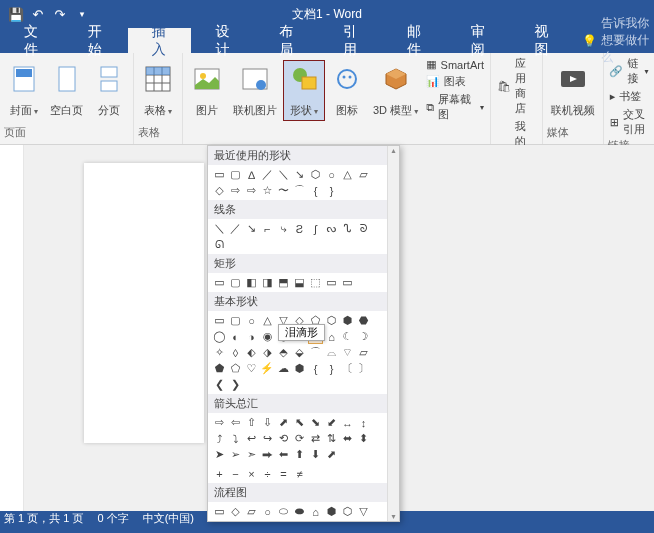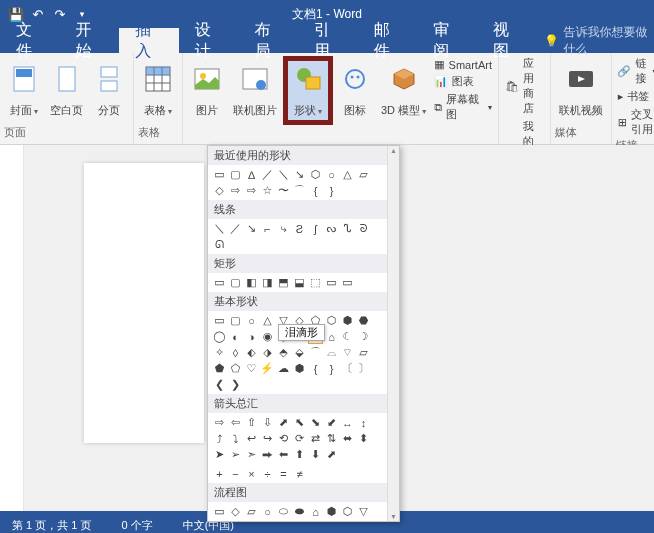--- a/index.html
+++ b/index.html
@@ -2,39 +2,39 @@
 <html><head>
 <meta charset="utf-8">
 <style>
 * { margin:0; padding:0; box-sizing:border-box; font-family:"Microsoft YaHei","Segoe UI",sans-serif; }
 body { background:#fff; width:654px; height:533px; overflow:hidden; font-size:12px; }
 .titlebar { height:28px; background:#2b579a; color:#fff; display:flex; align-items:center; }
 .qat { display:flex; align-items:center; padding-left:8px; gap:6px; }
 .qat-icon { width:16px; height:16px; display:flex; align-items:center; justify-content:center; font-size:13px; }
 .title-text { position:absolute; left:50%; transform:translateX(-50%); font-size:12px; }
 .menubar { height:25px; background:#2b579a; display:flex; align-items:center; color:#fff; }
-.tab { padding:0 16px; height:25px; display:flex; align-items:center; font-size:16px; cursor:pointer; }
+.tab { padding:0 24px; height:25px; display:flex; align-items:center; font-size:14px; cursor:pointer; }
 .tab.active { background:#f3f3f3; color:#2b579a; }
 .tell-me { color:#c8d4e8; font-size:12px; margin-left:8px; display:flex; align-items:center; gap:4px; }
 .ribbon { background:#f3f3f3; height:92px; border-bottom:1px solid #d4d4d4; display:flex; }
 .group { border-right:1px solid #e1e1e1; padding:2px 4px; display:flex; flex-direction:column; }
 .group-body { flex:1; display:flex; align-items:center; gap:2px; }
 .group-label { text-align:left; font-size:11px; color:#666; padding-bottom:2px; }
 .rbtn { display:flex; flex-direction:column; align-items:center; justify-content:center; padding:2px 4px; gap:8px; cursor:pointer; }
 .rbtn .ico { width:32px; height:32px; display:flex; align-items:center; justify-content:center; }
 .rbtn .lbl { font-size:11px; color:#444; white-space:nowrap; position:relative; }
 .rbtn .drop::after { content:"▾"; font-size:8px; margin-left:2px; color:#666; }
-.rbtn.active { background:#c8d8ee; border:5px solid #7f1d1d; }
+.rbtn.active { background:#c8d8ee; border:1px solid #7f1d1d; }
 .small-list { display:flex; flex-direction:column; gap:1px; font-size:11px; color:#444; }
 .small-item { display:flex; align-items:center; gap:4px; padding:1px 2px; cursor:pointer; }
 .stage { position:relative; background:#fff; height:calc(533px - 28px - 25px - 92px - 22px); display:flex; }
 .ruler-v { width:24px; background:#fff; border-right:1px solid #e6e6e6; }
 .doc-area { flex:1; background:#f0f0f0; position:relative; padding-top:18px; padding-left:60px; }
 .page { width:120px; height:280px; background:#fff; box-shadow:0 0 4px rgba(0,0,0,.2); }
-.statusbar { height:22px; background:#2b579a; color:#fff; display:flex; align-items:flex-end; font-size:11px; gap:30px; padding-left:12px; }
+.statusbar { height:22px; background:#2b579a; color:#fff; display:flex; align-items:flex-start; font-size:11px; gap:14px; padding-left:4px; }
 .shapes-panel { position:absolute; left:207px; top:0; width:193px; background:#fff; border:1px solid #c6c6c6; box-shadow:2px 2px 6px rgba(0,0,0,.25); font-size:11px; max-height:420px; display:flex; flex-direction:column; }
 .shapes-scroll { overflow:hidden; flex:1; }
 .cat-header { background:#eeeef2; padding:2px 6px; color:#444; font-size:11px; }
 .shape-grid { display:flex; flex-wrap:wrap; padding:2px 4px; gap:1px; }
 .shape-cell { width:15px; height:15px; display:flex; align-items:center; justify-content:center; color:#444; cursor:pointer; font-size:11px; }
 .shape-cell.sel { border:1px solid #e3a84f; background:#fdeedb; }
 .tooltip { position:absolute; background:#fff; border:1px solid #aaa; padding:0 6px; font-size:11px; box-shadow:1px 1px 3px rgba(0,0,0,.2); }
 .scroll-ind { width:12px; background:#f0f0f0; border-left:1px solid #ddd; display:flex; flex-direction:column; }
 svg { display:block; }
 </style>

